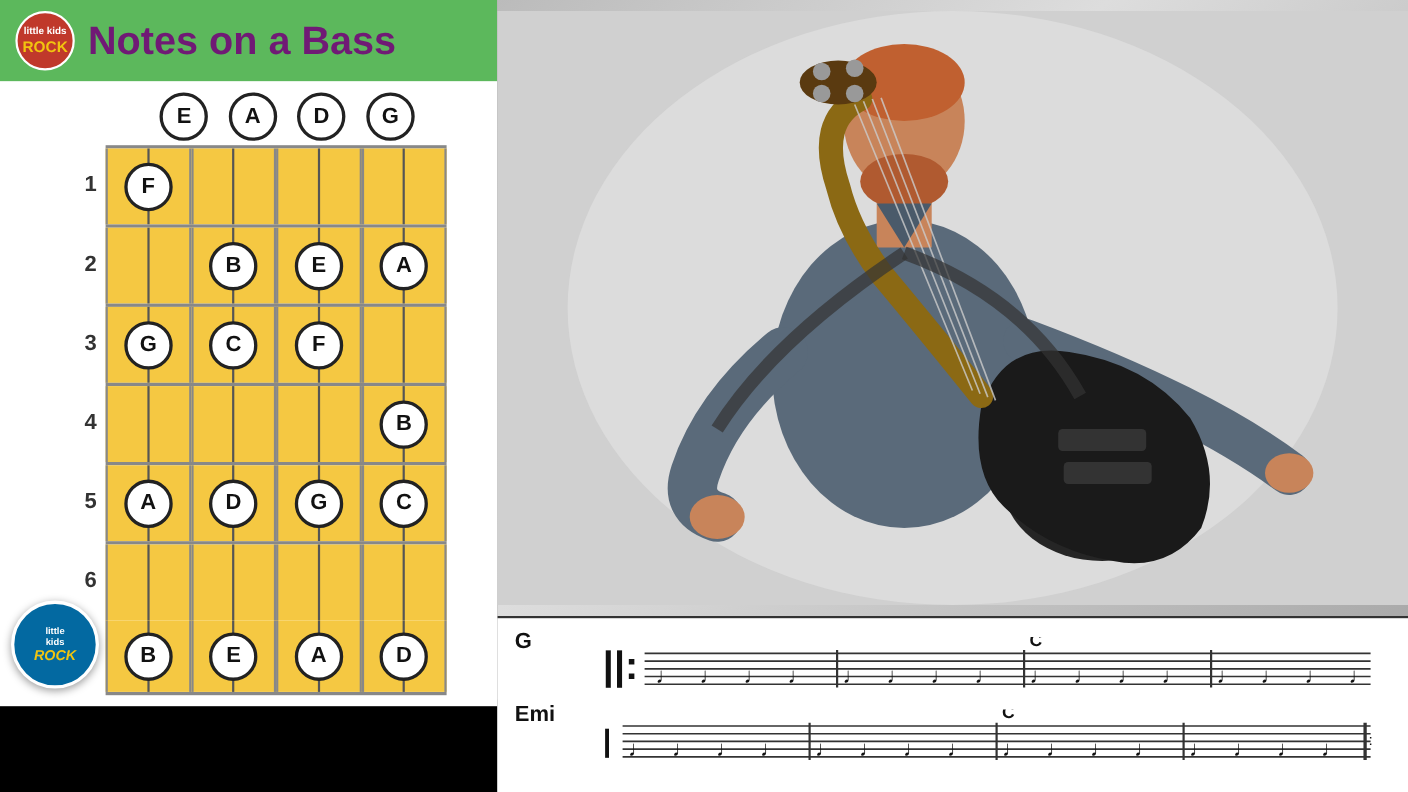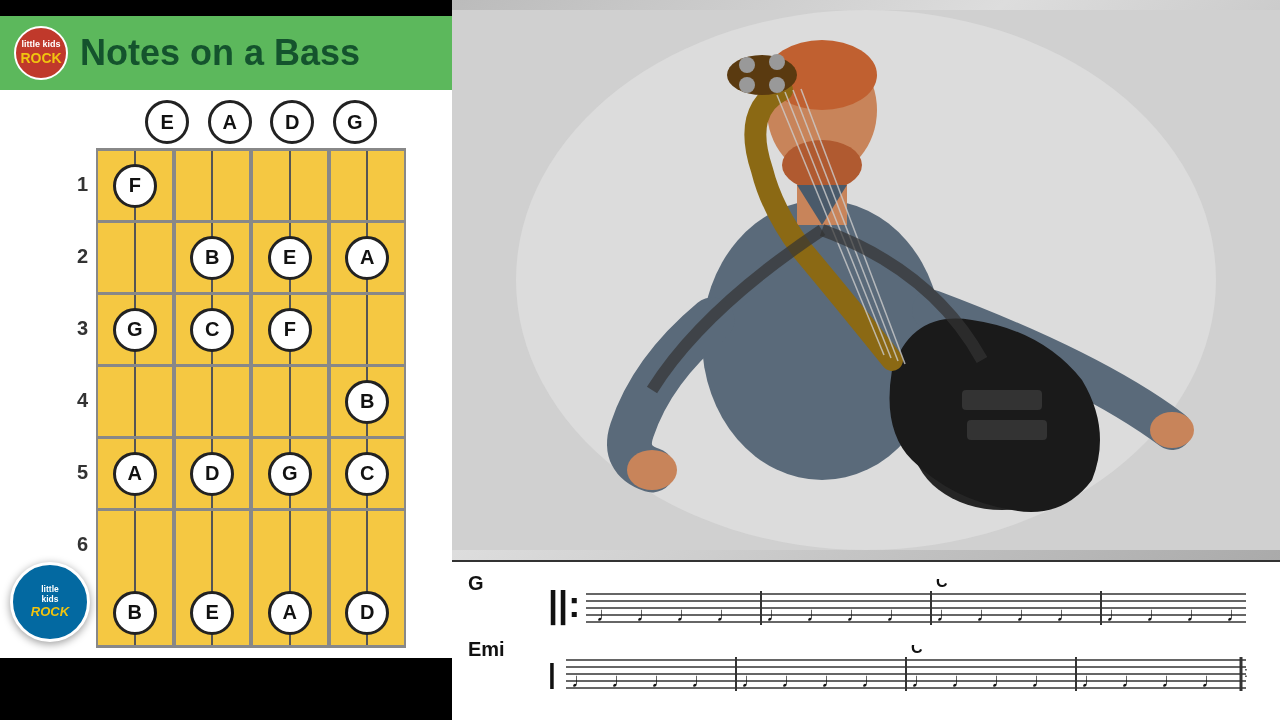--- a/index.html
+++ b/index.html
@@ -14,21 +14,20 @@
 
     
     .left-panel {
       width: 452px;
       min-width: 452px;
       height: 636px;
       background: #fff;
       display: flex;
       flex-direction: column;
       position: relative;
-      margin-top: 16px;
     }
 
     
     .header-bar {
       background: #5cb85c;
       display: flex;
       align-items: center;
       padding: 10px 14px;
       height: 87px;
     }
@@ -56,21 +55,21 @@
 
     .logo-text .rock {
       font-size: 14px;
       color: #f1c40f;
       display: block;
     }
 
     .title-text {
       font-size: 36px;
       font-weight: bold;
-      color: #14532d;
+      color: #701a75;
     }
 
     
     .fretboard-container {
       flex: 1;
       background: #fff;
       display: flex;
       flex-direction: column;
       align-items: center;
       padding: 10px 20px 10px 40px;

